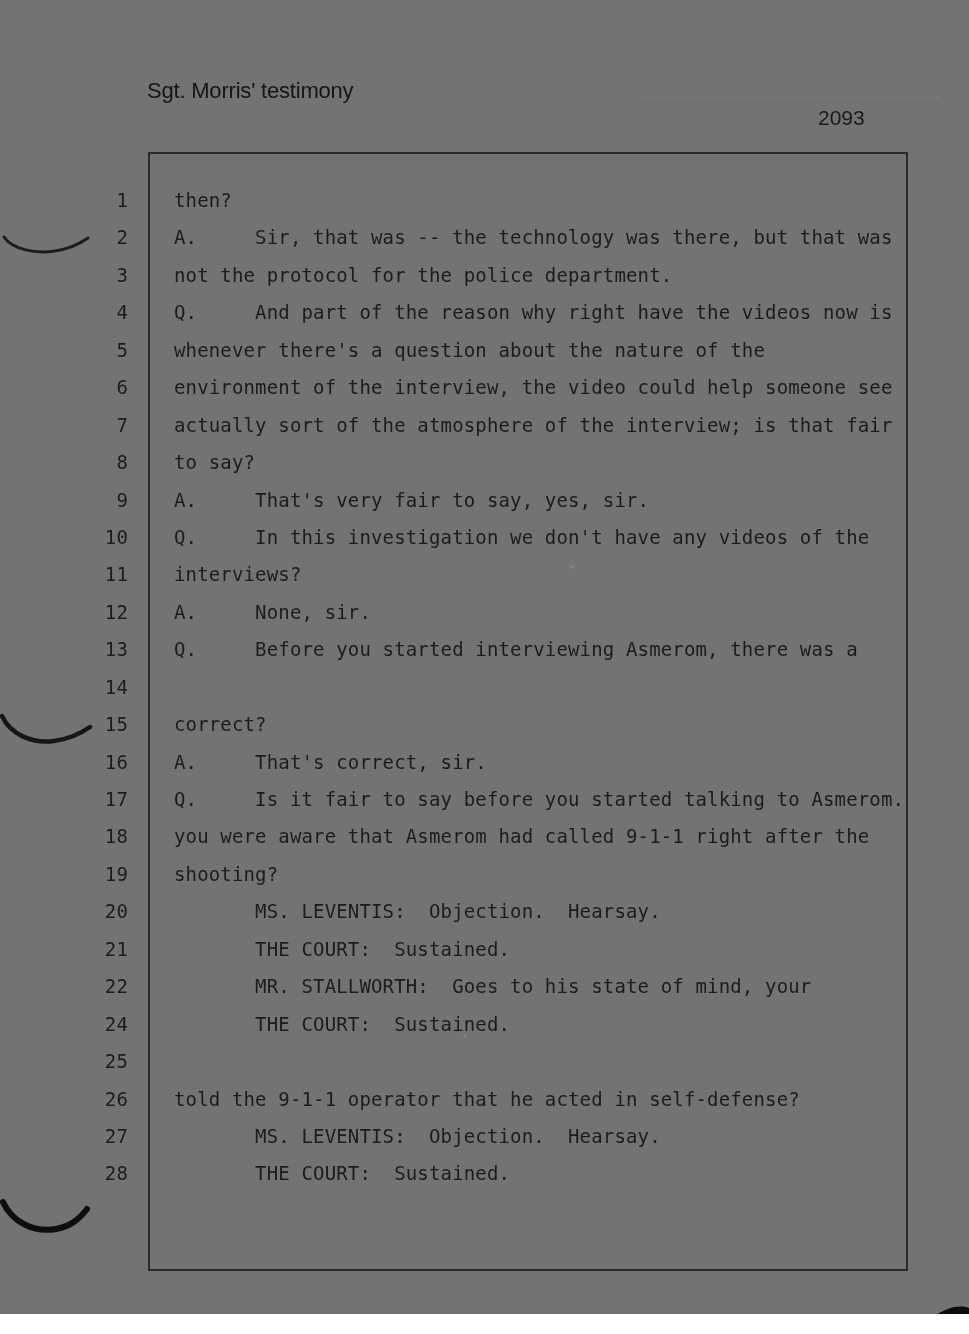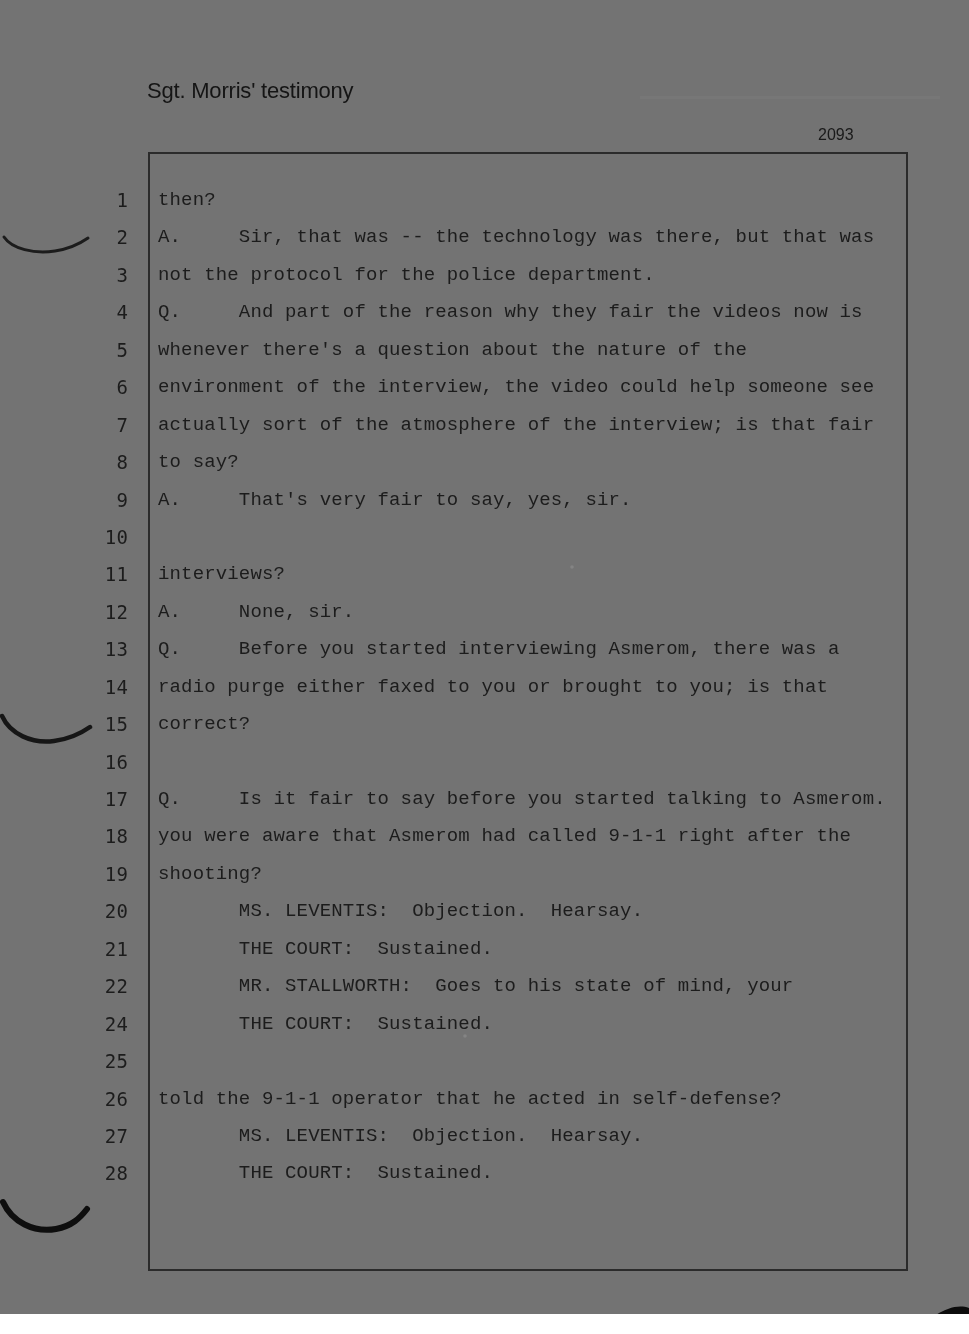--- a/index.html
+++ b/index.html
@@ -22,23 +22,23 @@
     top: 78px;
     font-family: "Liberation Sans", sans-serif;
     font-size: 22px;
     font-weight: 500;
     letter-spacing: -0.2px;
     color: #151515;
   }
   .page-number {
     position: absolute;
     left: 818px;
-    top: 126px;
+    top: 106px;
     font-family: "Liberation Sans", sans-serif;
-    font-size: 16px;
+    font-size: 21px;
     color: #1a1a1a;
   }
   .transcript-box {
     position: absolute;
     left: 148px;
     top: 152px;
     width: 760px;
     height: 1119px;
     border: 2px solid #2b2b2b;
     box-sizing: border-box;
@@ -57,27 +57,26 @@
   }
   .ln {
     width: 128px;
     text-align: right;
     font-size: 19px;
     letter-spacing: 0.15px;
     color: #1c1c1c;
     flex: none;
   }
   .lt {
-    margin-left: 30px;
+    margin-left: 46px;
     white-space: pre;
     font-size: 19px;
     letter-spacing: 0.15px;
     color: #1c1c1c;
     flex: none;
-    font-family: Liberation Mono, monospace;
   }
   .marks {
     position: absolute;
     left: 0;
     top: 0;
     width: 969px;
     height: 1334px;
     pointer-events: none;
   }
   .smudge {
@@ -111,21 +110,21 @@
       <div class="row">
         <span class="ln">2</span>
         <span class="lt">A.     Sir, that was -- the technology was there, but that was</span>
       </div>
       <div class="row">
         <span class="ln">3</span>
         <span class="lt">not the protocol for the police department.</span>
       </div>
       <div class="row">
         <span class="ln">4</span>
-        <span class="lt">Q.     And part of the reason why they fair the videos now is</span>
+        <span class="lt">Q.     And part of the reason why right have the videos now is</span>
       </div>
       <div class="row">
         <span class="ln">5</span>
         <span class="lt">whenever there's a question about the nature of the</span>
       </div>
       <div class="row">
         <span class="ln">6</span>
         <span class="lt">environment of the interview, the video could help someone see</span>
       </div>
       <div class="row">
@@ -135,43 +134,44 @@
       <div class="row">
         <span class="ln">8</span>
         <span class="lt">to say?</span>
       </div>
       <div class="row">
         <span class="ln">9</span>
         <span class="lt">A.     That's very fair to say, yes, sir.</span>
       </div>
       <div class="row">
         <span class="ln">10</span>
+        <span class="lt">Q.     In this investigation we don't have any videos of the</span>
       </div>
       <div class="row">
         <span class="ln">11</span>
         <span class="lt">interviews?</span>
       </div>
       <div class="row">
         <span class="ln">12</span>
         <span class="lt">A.     None, sir.</span>
       </div>
       <div class="row">
         <span class="ln">13</span>
         <span class="lt">Q.     Before you started interviewing Asmerom, there was a</span>
       </div>
       <div class="row">
         <span class="ln">14</span>
-        <span class="lt">radio purge either faxed to you or brought to you; is that</span>
       </div>
       <div class="row">
         <span class="ln">15</span>
         <span class="lt">correct?</span>
       </div>
       <div class="row">
         <span class="ln">16</span>
+        <span class="lt">A.     That's correct, sir.</span>
       </div>
       <div class="row">
         <span class="ln">17</span>
         <span class="lt">Q.     Is it fair to say before you started talking to Asmerom.</span>
       </div>
       <div class="row">
         <span class="ln">18</span>
         <span class="lt">you were aware that Asmerom had called 9-1-1 right after the</span>
       </div>
       <div class="row">

